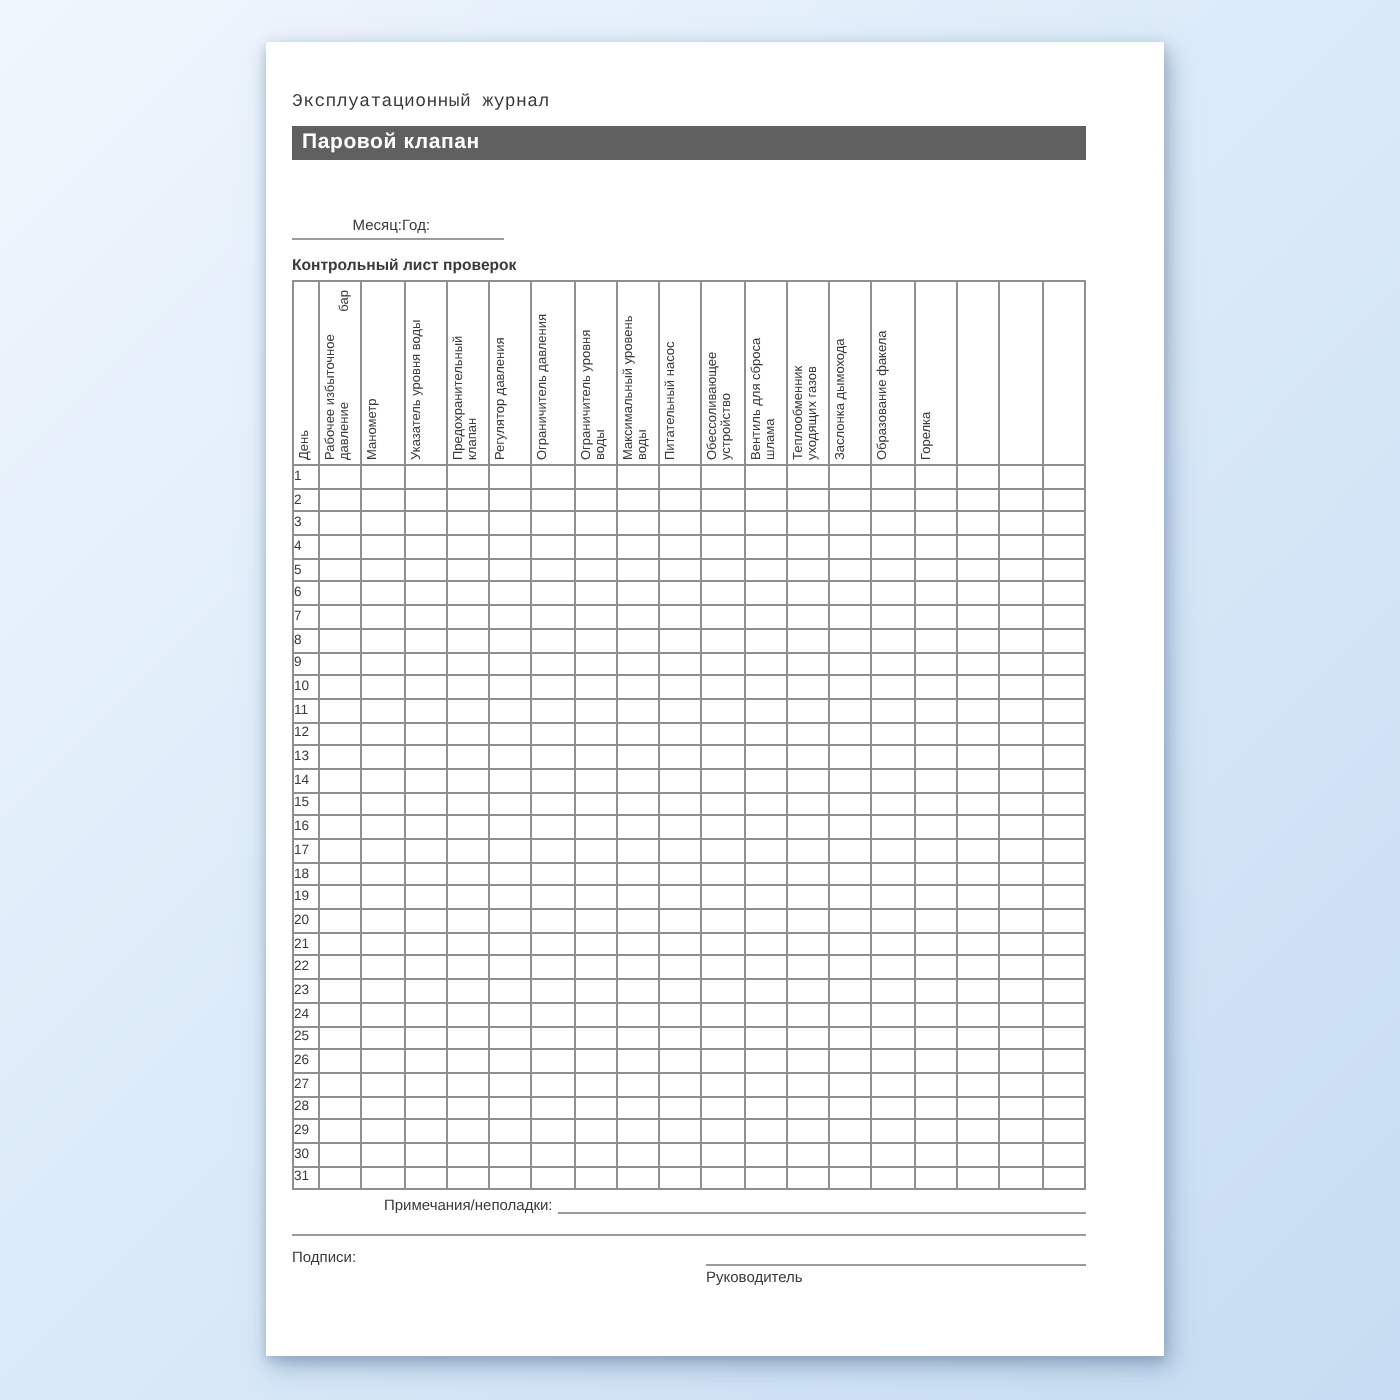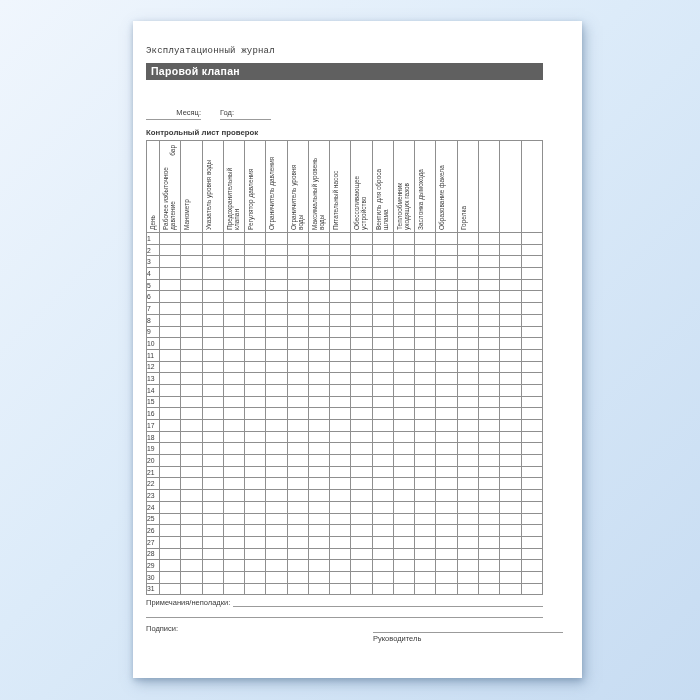--- a/index.html
+++ b/index.html
@@ -23,48 +23,48 @@
     position:absolute;left:13px;top:42px;width:397px;height:17px;box-sizing:border-box;
     background:var(--banner-bg);color:var(--banner-fg);
     font-size:10.5px;font-weight:bold;line-height:17px;padding-left:5px;letter-spacing:.3px;
   }
   .fields-row{position:absolute;left:13px;width:397px;display:flex;}
   .fields1{top:73px;gap:13px;}
   .fields2{top:87px;}
   .field{border-bottom:1px solid var(--rule);font-size:7.5px;height:12px;box-sizing:border-box;}
   .fields1 .field{flex:1;}
   .field-month{width:55px;text-align:right;}
-  .field-year{width:51px;margin-left:19px;}
+  .field-year{width:51px;}
   .section-title{position:absolute;left:13px;top:107px;font-size:7.8px;font-weight:bold;}
   table.checklist{
     position:absolute;left:13px;top:119px;width:397px;
     border-collapse:collapse;table-layout:fixed;
   }
   table.checklist th,table.checklist td{
     border:1px solid var(--grid);padding:0;box-sizing:border-box;
   }
   .col-day{width:13px;}
   .hdr-cell{height:92px;position:relative;font-weight:normal;}
   .rot{
     position:absolute;left:2px;top:89px;width:85px;
     transform:rotate(-90deg);transform-origin:0 0;
     font-size:6.5px;line-height:7.3px;text-align:left;color:var(--ink);
   }
   .rline{white-space:nowrap;height:7.3px;}
   .rflex{display:flex;justify-content:space-between;}
   tr.day-row{height:11.7px;}
   td.day-cell{font-size:6.8px;padding-left:2px;vertical-align:middle;color:var(--ink);}
   .notes-row{position:absolute;left:13px;top:577px;width:397px;display:flex;font-size:7.5px;height:9px;}
-  .notes-label{margin-right:3px;white-space:nowrap;}
+  .notes-label{margin-right:3px;white-space:nowrap;margin-left:46px;}
   .notes-line{flex:1;border-bottom:1px solid var(--rule);}
   .notes-line2{position:absolute;left:13px;top:588px;width:397px;height:8px;border-bottom:1px solid var(--rule);}
   .sign-label{position:absolute;left:13px;top:603px;font-size:7.5px;}
   .sig-block{position:absolute;top:600px;}
   .sig1{left:42px;width:163px;}
-  .sig2{left:220px;width:190px;margin-left:20px;}
+  .sig2{left:220px;width:190px;}
   .sig-line{height:11px;border-bottom:1px solid var(--rule);}
   .sig-caption{font-size:7.5px;padding-top:1px;}
   .sig1 .sig-caption{padding-left:5px;}
 </style>
 </head>
 <body>
 
 <div class="paper">
 
   <div class="doc-title">Эксплуатационный журнал</div>

